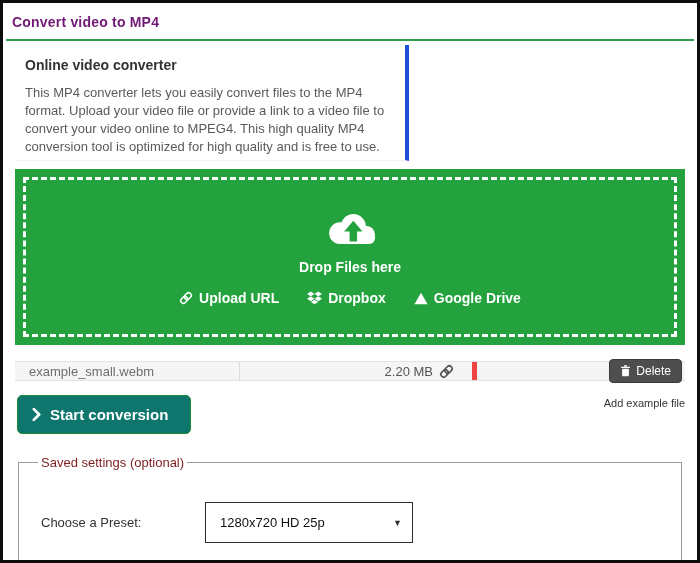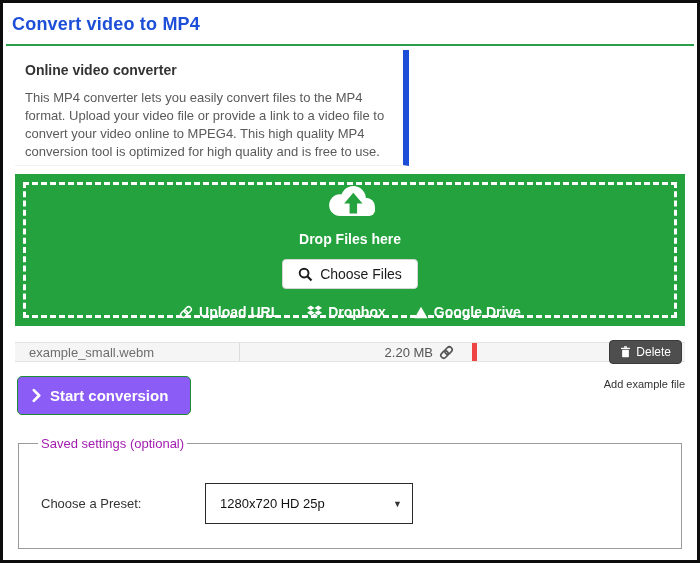--- a/index.html
+++ b/index.html
@@ -2,32 +2,32 @@
 <html><head>
 <meta charset="utf-8">
 <style>
   * { margin:0; padding:0; box-sizing:border-box; }
   body { background:#fff; font-family:"Liberation Sans", sans-serif; }
   .frame {
     width:700px; height:563px; border:3px solid #0d0d0d; background:#fff;
     overflow:hidden; position:relative;
   }
   .content { padding:0 9px; }
-  .page-title { font-size:18px; font-weight:bold; color:#1d4ed8; margin:11px 0 8px 9px; letter-spacing:.2px; }
+  .page-title { font-size:14px; font-weight:bold; color:#701a75; margin:11px 0 8px 9px; letter-spacing:.2px; }
   .green-rule { height:2px; background:#2d9e4c; margin:9px 3px 0 3px; }
 
   .desc-box {
     width:394px; margin:4px 0 8px 3px; padding:12px 10px 4px 10px;
-    border-right:6px solid #1d4ed8; border-bottom:1px solid #f2f2f2;
+    border-right:4px solid #1d4ed8; border-bottom:1px solid #f2f2f2;
   }
   .desc-heading { font-size:14px; font-weight:bold; color:#333; margin-bottom:11px; }
   .desc-text { font-size:13px; color:#5a5a5a; line-height:18px; }
 
   .dropzone {
-    margin:7px 3px 0 3px; height:152px; background:#23a23d; padding:8px;
+    margin:7px 3px 0 3px; height:176px; background:#23a23d; padding:8px;
   }
   .dropzone-inner {
     height:100%; border:3px dashed #fff; display:flex; flex-direction:column;
     align-items:center; justify-content:center;
   }
   .drop-label { color:#fff; font-size:14px; font-weight:600; margin-top:9px; }
   .choose-btn {
     margin-top:12px; background:#fff; border:1px solid #d5d5d5; border-radius:4px;
     padding:6px 15px; font-size:14px; color:#1b1b1b; display:inline-flex;
     align-items:center; gap:7px; cursor:pointer; font-family:inherit;
@@ -46,30 +46,30 @@
   }
   .file-cell-actions { flex:1; display:flex; align-items:center; justify-content:flex-end; padding-right:3px; }
   .delete-btn {
     background:#4e4e4e; border:1px solid #3a3a3a; border-radius:4px; color:#fff;
     font-size:12px; padding:4px 10px; display:inline-flex; align-items:center; gap:5px;
     cursor:pointer; font-family:inherit;
   }
 
   .actions-row { margin:14px 3px 0 5px; display:flex; justify-content:space-between; align-items:flex-start; }
   .start-btn {
-    background:#8b5cf6; border:1px solid #1d8c34; border-radius:5px; color:#fff;
+    background:#0f766e; border:1px solid #1d8c34; border-radius:5px; color:#fff;
     font-size:15px; font-weight:bold; padding:10px 22px 10px 14px; display:inline-flex;
     align-items:center; gap:9px; cursor:pointer; font-family:inherit;
   }
   .add-example { font-size:11px; color:#333; margin-top:2px; cursor:pointer; }
 
   .settings-fieldset {
     margin:21px 6px 0 6px; border:1px solid #9a9a9a; padding:14px 14px 24px 14px;
   }
-  .settings-fieldset legend { font-size:13px; color:#a21caf; padding:0 3px; margin-left:5px; }
+  .settings-fieldset legend { font-size:13px; color:#7f1d1d; padding:0 3px; margin-left:5px; }
   .settings-row { display:flex; align-items:center; margin-top:18px; }
   .preset-label { flex:0 0 172px; font-size:13px; color:#333; padding-left:8px; }
   .preset-select {
     width:208px; height:41px; background:#fff; border:1px solid #2b2b2b;
     display:flex; align-items:center; justify-content:space-between;
     padding:0 10px 0 14px; font-size:13px; color:#111; cursor:pointer;
   }
   .caret { font-size:9px; color:#333; }
   .icon { display:inline-flex; align-items:center; }
 </style>
@@ -91,29 +91,20 @@
         <span class="icon">
           <svg width="60" height="42" viewBox="0 0 72 48">
             <circle cx="24" cy="29" r="13" fill="#fff"></circle>
             <circle cx="40" cy="21" r="15" fill="#fff"></circle>
             <circle cx="55" cy="31" r="11" fill="#fff"></circle>
             <rect x="21" y="27" width="45" height="15" rx="7" fill="#fff"></rect>
             <polygon points="40,14 51,27 44.5,27 44.5,39 35.5,39 35.5,27 29,27" fill="#23a23d"></polygon>
           </svg>
         </span>
         <div class="drop-label">Drop Files here</div>
-        <button class="choose-btn">
-          <span class="icon">
-            <svg width="15" height="15" viewBox="0 0 16 16">
-              <circle cx="6.5" cy="6.5" r="4.7" fill="none" stroke="#1b1b1b" stroke-width="2"></circle>
-              <line x1="10.2" y1="10.2" x2="14.4" y2="14.4" stroke="#1b1b1b" stroke-width="2.4"></line>
-            </svg>
-          </span>
-          <span>Choose Files</span>
-        </button>
         <div class="remote-links">
           <span class="remote-link">
             <span class="icon">
               <svg width="14" height="14" viewBox="0 0 16 16">
                 <g transform="rotate(-45 8 8)" fill="none" stroke="#fff" stroke-width="1.8">
                   <rect x="0.8" y="5" width="8.4" height="6" rx="3"></rect>
                   <rect x="6.8" y="5" width="8.4" height="6" rx="3"></rect>
                 </g>
               </svg>
             </span>

